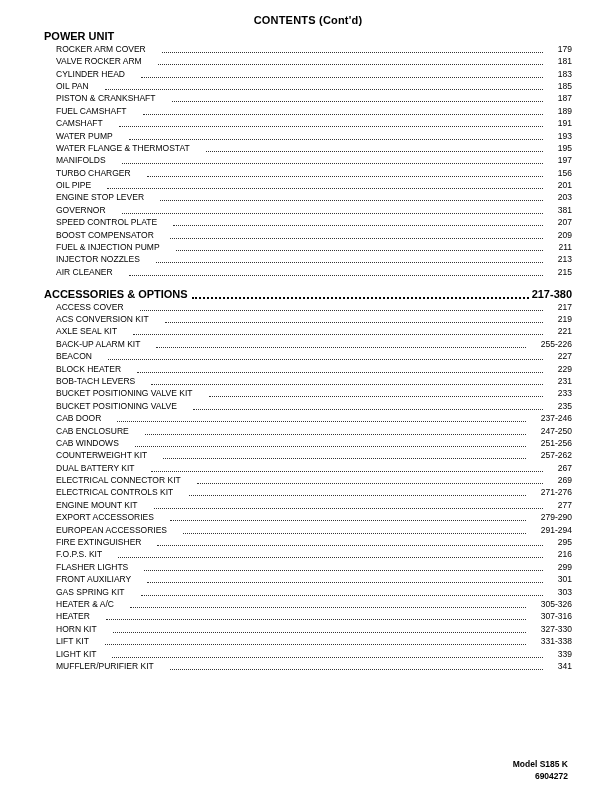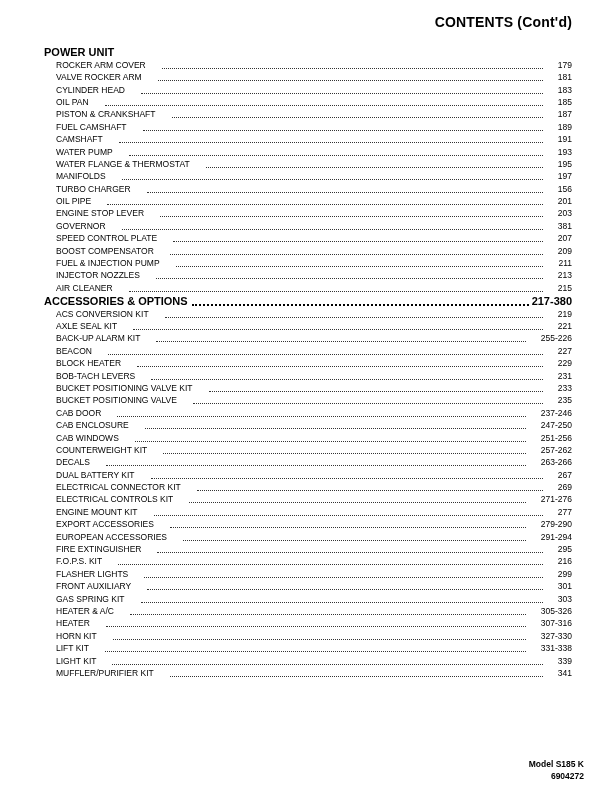--- a/index.html
+++ b/index.html
@@ -10,28 +10,28 @@
     font-family:"Liberation Sans", sans-serif;
     position:relative;
     overflow:hidden;
   }
   .page {
     position:absolute;
     inset:0;
     padding:14px 40px 0 44px;
   }
   .title {
-    text-align:right;
-    font-size:14px;
+    text-align:center;
+    font-size:11px;
     font-weight:bold;
     letter-spacing:0.2px;
-    margin-bottom:16px;
+    margin-bottom:4px;
   }
   .toc { width:100%; }
-  .section + .section .row.heading { margin-top:1px; }
+  .section + .section .row.heading { margin-top:10px; }
   .row {
     display:flex;
     align-items:flex-end;
     height:12.4px;
     font-size:8.5px;
     line-height:11px;
   }
   .row.heading {
     font-weight:bold;
     font-size:11px;
@@ -45,21 +45,21 @@
     min-width:10px;
   }
   .leader.heavy {
     border-bottom:2px dotted #000;
     margin-bottom:1px;
   }
   .pagenum { white-space:nowrap; }
   .row.heading .pagenum { font-weight:bold; }
   .footer {
     position:absolute;
-    right:28px;
+    right:44px;
     bottom:10px;
     text-align:right;
     font-size:8.5px;
     font-weight:bold;
     line-height:11.5px;
   }
 </style>
 </head>
 <body>
 
@@ -166,20 +166,25 @@
           <span class="pagenum">215</span>
         </div>
       </div>
       <div class="section">
         <div class="row heading">
           <span class="label">ACCESSORIES &amp; OPTIONS</span>
           <span class="leader heavy"></span>
           <span class="pagenum">217-380</span>
         </div>
         <div class="row item">
+          <span class="label">ACCESS COVER</span>
+          <span class="leader"></span>
+          <span class="pagenum">217</span>
+        </div>
+        <div class="row item">
           <span class="label">ACS CONVERSION KIT</span>
           <span class="leader"></span>
           <span class="pagenum">219</span>
         </div>
         <div class="row item">
           <span class="label">AXLE SEAL KIT</span>
           <span class="leader"></span>
           <span class="pagenum">221</span>
         </div>
         <div class="row item">
@@ -224,25 +229,20 @@
         </div>
         <div class="row item">
           <span class="label">CAB WINDOWS</span>
           <span class="leader"></span>
           <span class="pagenum">251-256</span>
         </div>
         <div class="row item">
           <span class="label">COUNTERWEIGHT KIT</span>
           <span class="leader"></span>
           <span class="pagenum">257-262</span>
-        </div>
-        <div class="row item">
-          <span class="label">DECALS</span>
-          <span class="leader"></span>
-          <span class="pagenum">263-266</span>
         </div>
         <div class="row item">
           <span class="label">DUAL BATTERY KIT</span>
           <span class="leader"></span>
           <span class="pagenum">267</span>
         </div>
         <div class="row item">
           <span class="label">ELECTRICAL CONNECTOR KIT</span>
           <span class="leader"></span>
           <span class="pagenum">269</span>

